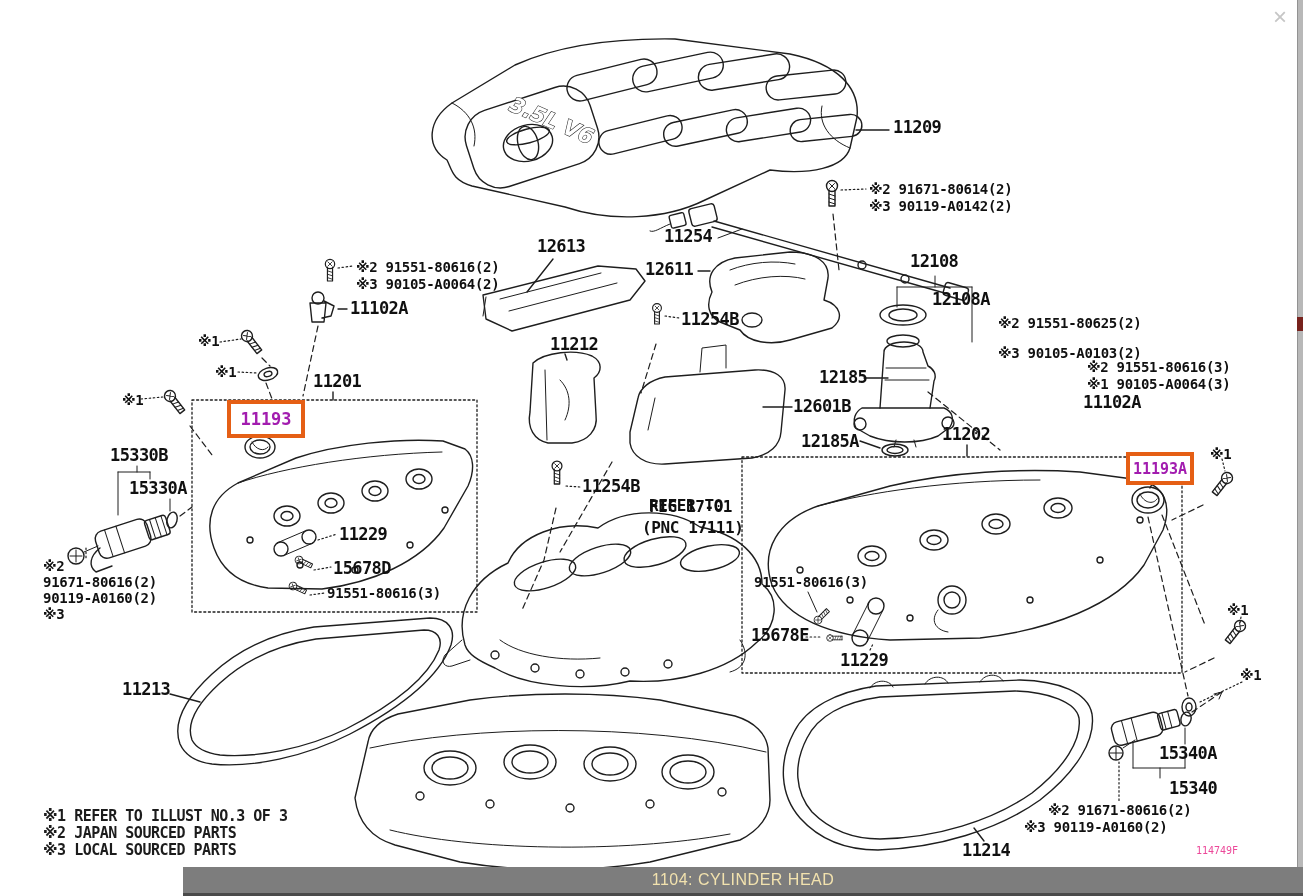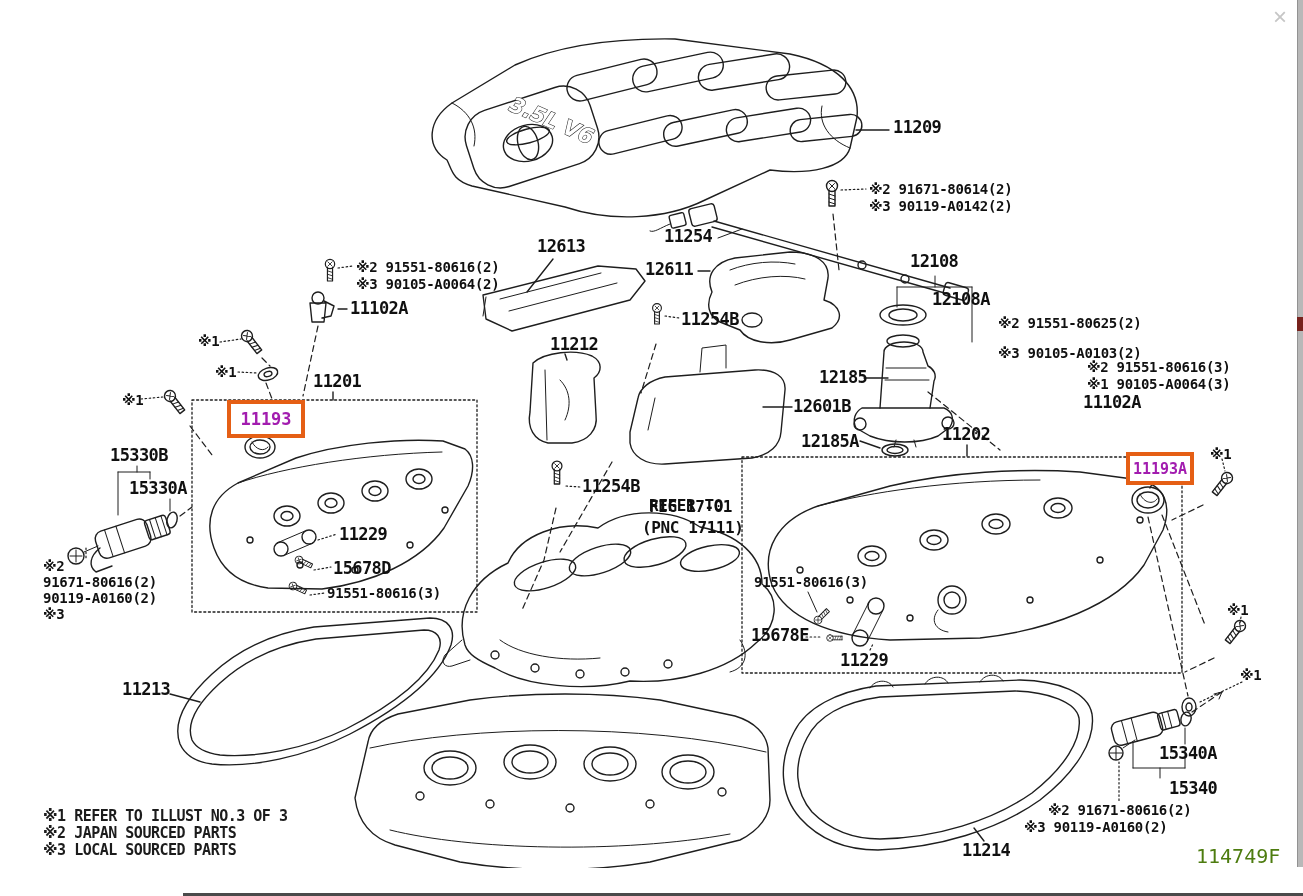--- a/index.html
+++ b/index.html
@@ -11,21 +11,21 @@
   #art .thin{stroke-width:1;}
   #art .dash{stroke-dasharray:6 4;stroke-width:1.2;}
   #art .dot{stroke-dasharray:1.5 2.6;stroke-width:1.2;}
   #art .boxdash{stroke-dasharray:2 2.6;stroke-width:1.3;}
   #art text{stroke:none;}
   #labels-layer,#notes-layer{position:absolute;left:0;top:0;z-index:3;}
   .plabel{position:absolute;font-weight:bold;color:#101010;white-space:pre;line-height:1;}
   .plabel.lg{font-size:17px;letter-spacing:-0.6px;}
   .plabel.md{font-size:16px;letter-spacing:-0.4px;}
   .plabel.sm{font-size:14px;letter-spacing:-0.3px;}
-  .plabel.code{font-weight:normal;font-size:20px;letter-spacing:0;color:#4d7c0f;}
+  .plabel.code{font-weight:normal;font-size:10px;letter-spacing:0;color:#ec4899;}
   .note-line{position:absolute;font-size:15px;font-weight:bold;color:#1c1c1c;white-space:pre;line-height:1;letter-spacing:-0.5px;}
   .hlbox{position:absolute;border:4px solid #e55f15;background:#ffffff;z-index:4;
          display:flex;align-items:center;justify-content:center;overflow:hidden;
          font-weight:bold;color:#a21caf;}
   #close-btn{position:absolute;left:1265px;top:2px;width:30px;height:30px;z-index:6;
          color:#c6c6c6;font-size:24px;line-height:30px;text-align:center;
          font-family:"Liberation Sans",sans-serif;cursor:default;}
   #right-strip{position:absolute;left:1297px;top:0;width:6px;height:867px;z-index:5;
          background:#b8b8b8;border-left:1px solid #929292;}
   #strip-marker{position:absolute;left:1297px;top:317px;width:6px;height:14px;z-index:6;background:#77221d;}
@@ -371,16 +371,19 @@
   <div id="notes-layer">
       <div class="note-line" style="left: 43px; top: 809px;">※1 REFER TO ILLUST NO.3 OF 3</div>
       <div class="note-line" style="left: 43px; top: 826px;">※2 JAPAN SOURCED PARTS</div>
       <div class="note-line" style="left: 43px; top: 843px;">※3 LOCAL SOURCED PARTS</div>
     </div>
 
   <div id="close-btn">×</div>
   <div id="right-strip"></div>
   <div id="strip-marker"></div>
 
+  <div id="footer-bar">
+    <span class="ftitle">1104: CYLINDER HEAD</span>
+  </div>
   <div id="footer-under"></div>
 <div class="hlbox" style="left: 227px; top: 400px; width: 70px; height: 30px; font-size: 17px; border-color: rgb(229, 95, 21);">11193</div>
     <div class="hlbox" style="left: 1126px; top: 452px; width: 60px; height: 25px; font-size: 15px; border-color: rgb(229, 95, 21);">11193A</div>
   </div>
 
 </body></html>

